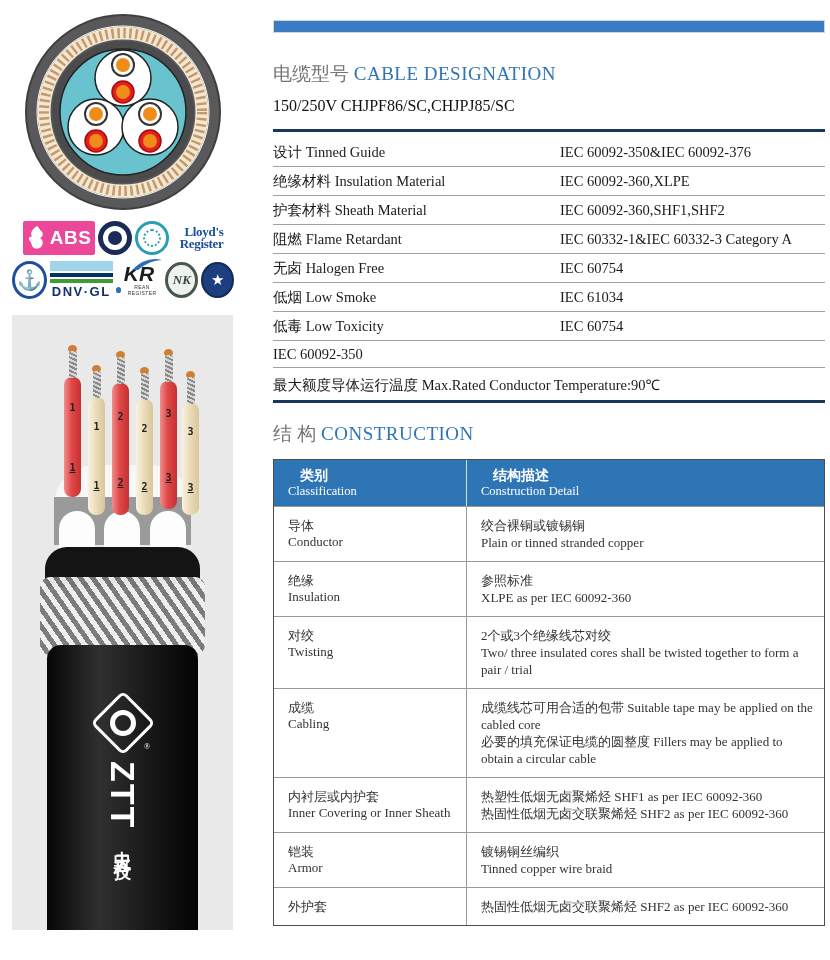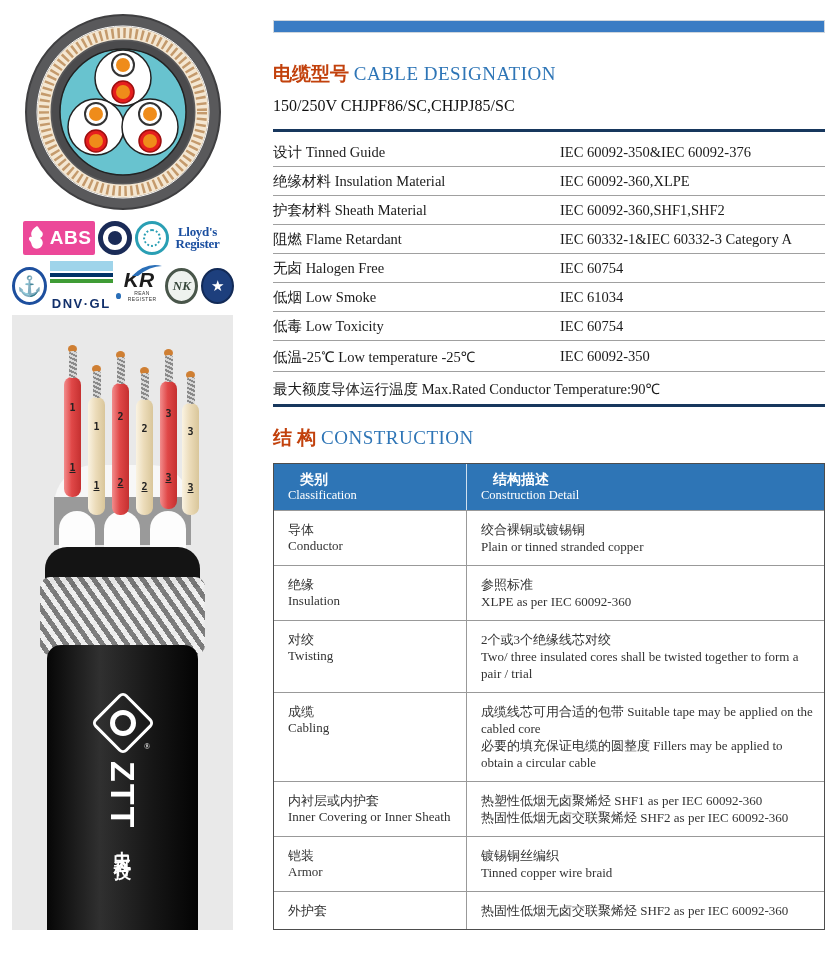--- a/index.html
+++ b/index.html
@@ -14,29 +14,29 @@
   .logo-rows{margin-top:6px;width:222px;}
   .logo-row{display:flex;align-items:center;justify-content:center;gap:3px;margin-bottom:6px;}
   .abs-box{width:72px;height:34px;background:#ec4899;display:flex;align-items:center;justify-content:center;gap:2px;border-radius:2px;}
   .abs-eagle{width:22px;height:26px;}
   .abs-text{color:#fff;font-family:"Liberation Sans",sans-serif;font-weight:bold;font-size:19px;letter-spacing:.5px;}
   .seal{border-radius:50%;display:flex;align-items:center;justify-content:center;box-sizing:border-box;}
   .bv-seal{width:34px;height:34px;border:5px solid #1a2b57;background:#fff;}
   .bv-core{width:14px;height:14px;border-radius:50%;background:#1a2b57;}
   .ccs-seal{width:34px;height:34px;border:3px solid #2a9fb4;background:#fff;}
   .ccs-core{width:18px;height:18px;border-radius:50%;border:2px dotted #2a9fb4;box-sizing:border-box;}
-  .lloyds{width:52px;text-align:center;color:#1b4fa0;font-family:"Liberation Serif",serif;
+  .lloyds{width:52px;text-align:right;color:#1b4fa0;font-family:"Liberation Serif",serif;
           font-weight:bold;font-size:13px;line-height:12px;letter-spacing:-.3px;}
   .anchor-seal{width:38px;height:38px;border:3px solid #1d4f9e;background:#fff;color:#1d4f9e;font-size:20px;}
   .dnvgl{width:70px;}
   .dnvgl .b1{height:10px;background:#9fd4ea;}
   .dnvgl .gap{height:2px;background:#fff;}
   .dnvgl .b2{height:4px;background:#003265;}
   .dnvgl .b3{height:4px;background:#3f9c35;}
-  .dnvgl .txt{color:#12306b;font-family:"Liberation Sans",sans-serif;font-weight:bold;font-size:13px;letter-spacing:1.5px;text-align:center;margin-top:13px;}
+  .dnvgl .txt{color:#12306b;font-family:"Liberation Sans",sans-serif;font-weight:bold;font-size:13px;letter-spacing:1.5px;text-align:center;margin-top:1px;}
   .kr-logo{width:52px;position:relative;text-align:center;}
   .kr-swoosh{position:absolute;top:-6px;right:-2px;width:34px;height:14px;}
   .kr-big{font-family:"Liberation Sans",sans-serif;font-weight:900;font-style:italic;font-size:21px;color:#1c1c1c;line-height:20px;}
   .kr-sub{font-family:"Liberation Sans",sans-serif;font-size:5px;color:#333;letter-spacing:.4px;display:flex;align-items:center;justify-content:center;gap:1px;}
   .kr-o{width:6px;height:6px;border-radius:50%;background:#2a6fb8;display:inline-block;}
   .nk-seal{width:36px;height:36px;border:3px solid #49564a;background:#eef2ee;color:#37473a;
            font-family:"Liberation Serif",serif;font-style:italic;font-weight:bold;font-size:13px;}
   .irs-seal{width:36px;height:36px;background:#1d3f7d;border:2px solid #122a57;color:#fff;font-size:15px;}
 
   
@@ -68,21 +68,21 @@
   .ztt-reg{font-size:8px;align-self:flex-end;margin-right:48px;margin-top:-4px;}
   .ztt-en{writing-mode:vertical-rl;font-family:"Liberation Sans",sans-serif;font-weight:bold;
           font-size:34px;letter-spacing:2px;margin-top:10px;}
   .ztt-cn{writing-mode:vertical-rl;font-family:"Liberation Sans",sans-serif;font-weight:bold;
           font-size:17px;letter-spacing:4px;margin-top:8px;}
 
   
   .right-col{position:absolute;left:273px;top:0;width:552px;}
   .topbar{margin-top:20px;height:13px;background:#3a7cc4;border:1px solid #cfd6dd;box-sizing:border-box;}
   .sec-title{margin-top:28px;font-size:19px;}
-  .sec-title .cn{color:#c2410c;font-weight:bold;font-family:"Liberation Sans",sans-serif;}
+  .sec-title .cn{color:#737373;font-weight:normal;font-family:"Liberation Sans",sans-serif;}
   .sec-title .en{color:#2e75b6;font-family:"Liberation Serif",serif;letter-spacing:.5px;}
   .desig-value{margin-top:10px;font-size:16px;color:#111;}
   .navy-rule{height:3px;background:#17375d;margin-top:14px;}
 
   .std-table{margin-top:6px;}
   .std-row{display:flex;align-items:center;border-bottom:1px solid #a0a0a0;padding:5px 0 4px 0;font-size:14.5px;}
   .std-row .lbl{width:287px;flex:none;}
   .std-row .val{flex:1;}
   .std-footer{padding:6px 0 5px 0;font-size:14.5px;border-bottom:3px solid #17375d;}
 
@@ -286,21 +286,20 @@
           <div class="lbl">低烟 Low Smoke</div>
           <div class="val">IEC 61034</div>
         </div>
 
         <div class="std-row">
           <div class="lbl">低毒 Low Toxicity</div>
           <div class="val">IEC 60754</div>
         </div>
 
         <div class="std-row">
-          <div class="lbl">低温-25℃  Low temperature -25℃</div>
           <div class="val">IEC 60092-350</div>
         </div>
       </div>
     <div class="std-footer">最大额度导体运行温度 Max.Rated Conductor Temperature:90℃</div>
 
     <div class="sec-title" style="margin-top:18px;">
       <span class="cn">结 构</span>
       <span class="en">CONSTRUCTION</span>
     </div>
 

